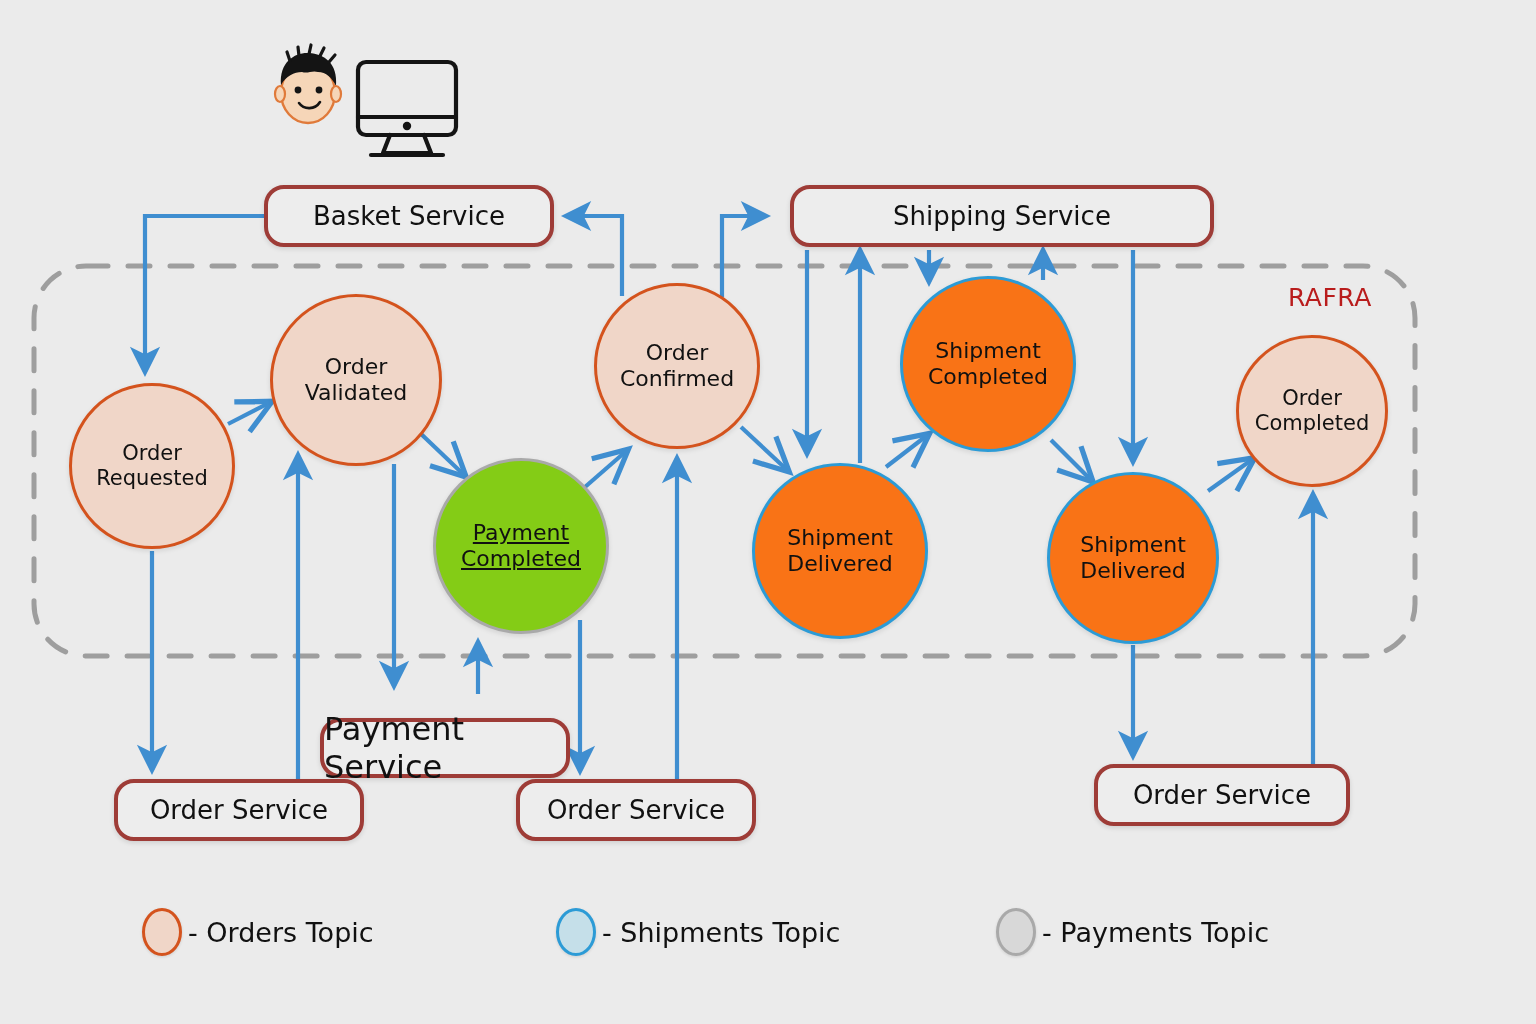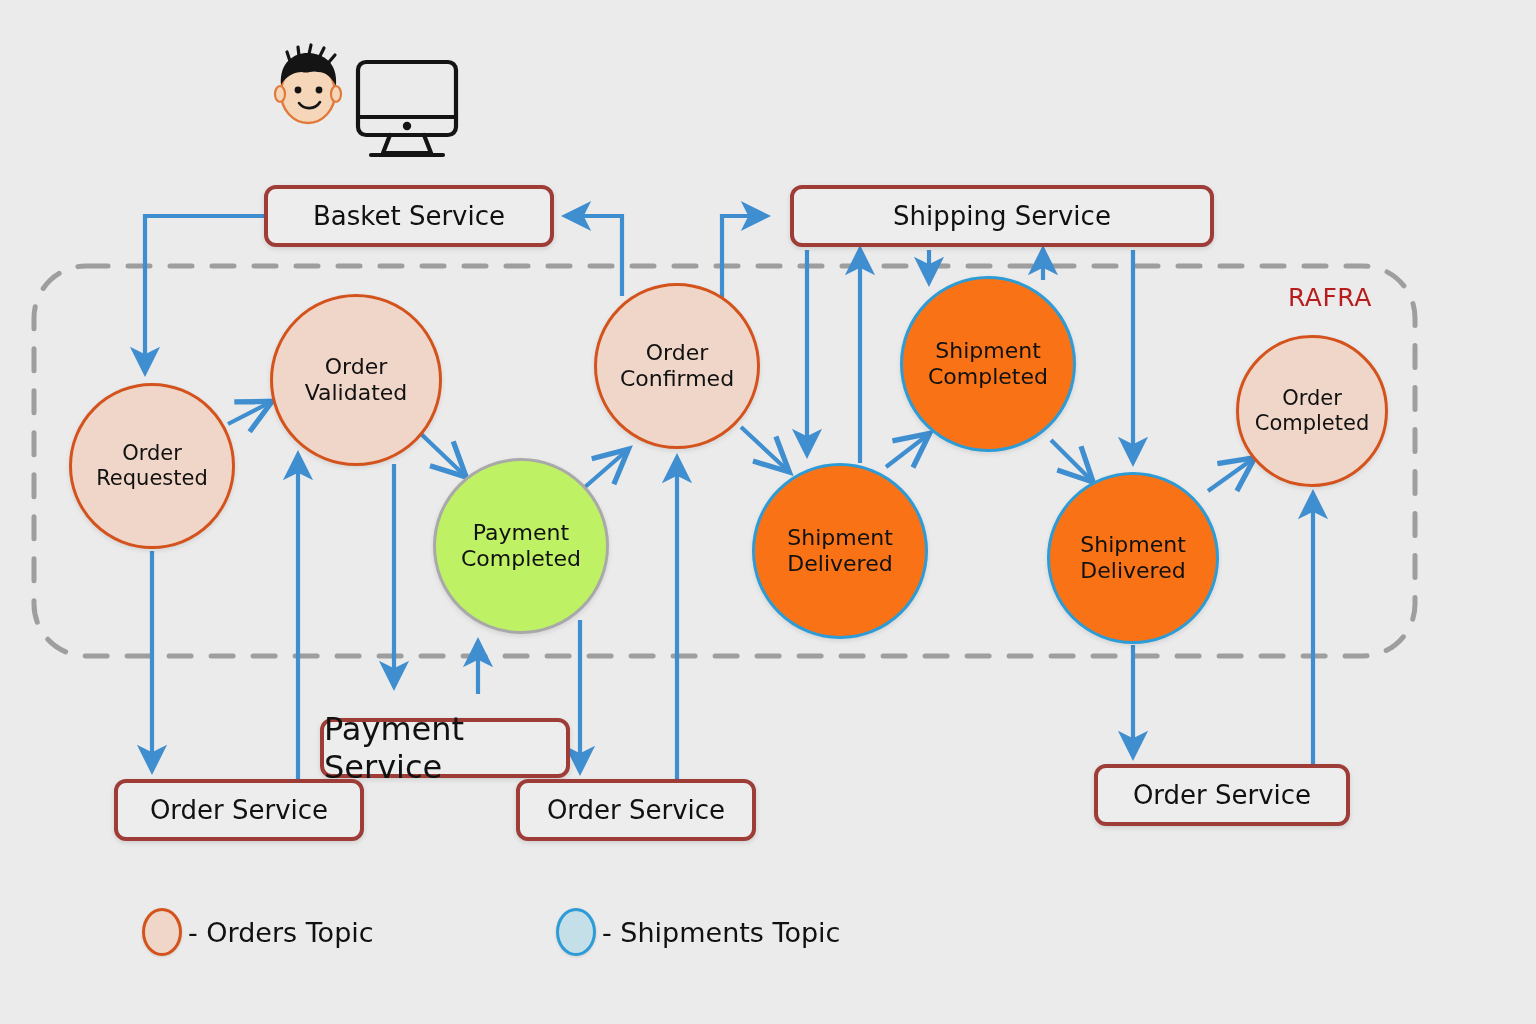--- a/index.html
+++ b/index.html
@@ -20,27 +20,27 @@
     text-align:center;
     line-height:1.18;
     box-sizing:border-box;
     font-family:"DejaVu Sans", sans-serif;
     color:#111;
     box-shadow:0 2px 5px rgba(0,0,0,.10);
   }
   .node span{display:block;padding:0 6px;}
   .node.orders{background:#f0d6c8;border:3px solid #d4531d;}
   .node.ship{background:#f97316;border:3px solid #2c9bd6;align-items:center;}
-  .node.pay{background:#bef264;border:3px solid #a9a9a9;}
+  .node.pay{background:#84cc16;border:3px solid #a9a9a9;text-decoration:underline;}
 
   .svcbox{
     position:absolute;
     background:#ededed;
     border:4px solid #9e3c37;
-    border-radius:12px;
+    border-radius:20px;
     display:flex;align-items:center;justify-content:center;
     font-family:"DejaVu Sans", sans-serif;
     color:#111;
     box-sizing:border-box;
     box-shadow:0 2px 5px rgba(0,0,0,.12);
   }
 
   #rafra-label{
     position:absolute;left:1288px;top:283px;
     font-size:25px;color:#b91c1c;letter-spacing:.5px;
@@ -225,14 +225,18 @@
 
   <div id="legend">
       <div class="legend-item" style="left: 142px; top: 28px;">
         <div class="legend-swatch orders"></div>
         <div class="legend-text">- Orders Topic</div>
       </div>
       <div class="legend-item" style="left: 556px; top: 28px;">
         <div class="legend-swatch ship"></div>
         <div class="legend-text">- Shipments Topic</div>
       </div>
+      <div class="legend-item" style="left: 996px; top: 28px;">
+        <div class="legend-swatch pay"></div>
+        <div class="legend-text">- Payments Topic</div>
+      </div>
     </div>
 </div>
 
 </body></html>

